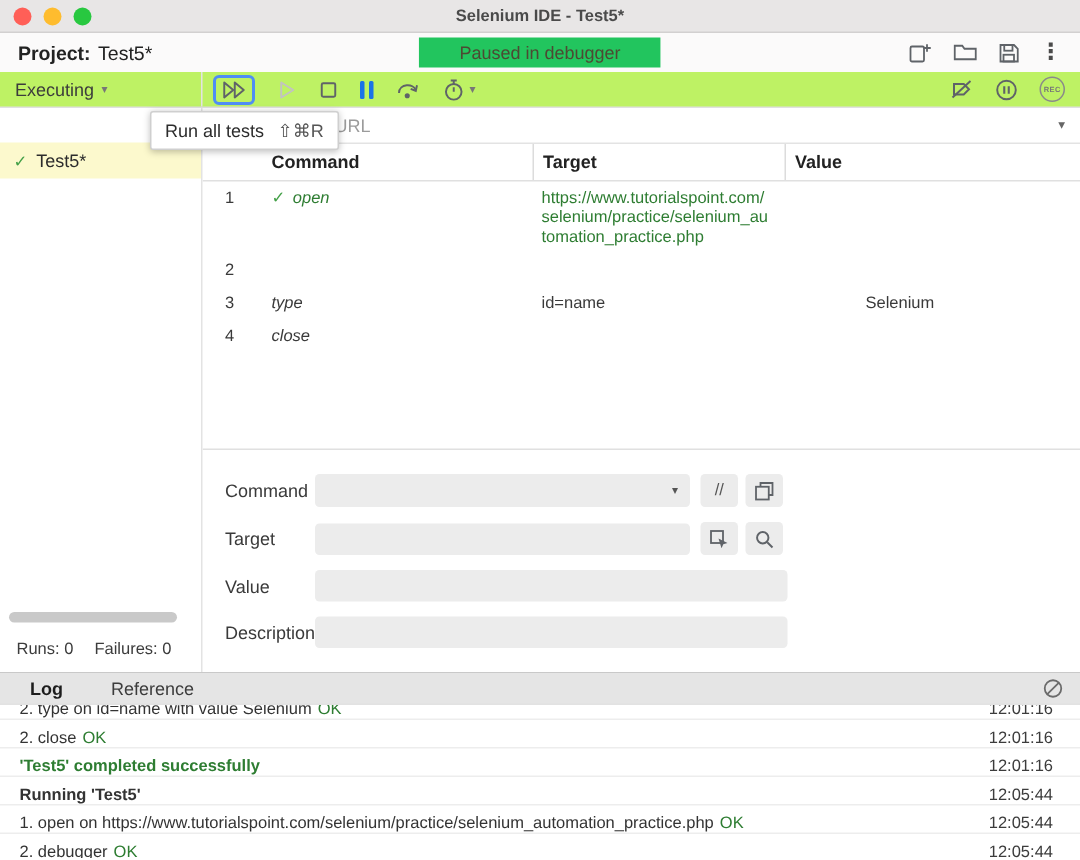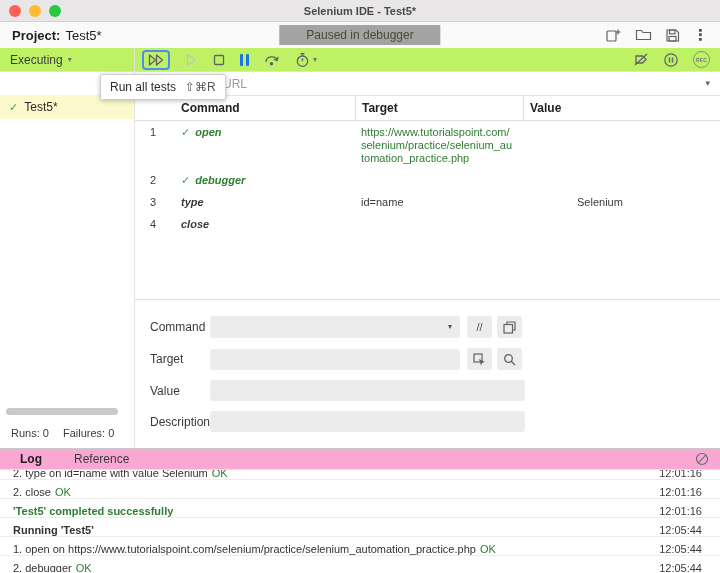--- a/index.html
+++ b/index.html
@@ -19,21 +19,21 @@
   .light.red{background:#ff5f57}.light.yellow{background:#febc2e}.light.green{background:#28c840}
   .win-title { position:absolute; left:0; right:0; text-align:center;
     font-size:11px; font-weight:700; color:#4a4a4a; pointer-events:none; }
 
   
   .header { height:26px; background:#fbfafa; display:flex; align-items:center;
     padding:0 12px; position:relative; }
   .project { font-size:13px; color:#222; }
   .project .plabel { font-weight:700; margin-right:5px; }
   .badge { position:absolute; left:50%; transform:translateX(-50%); top:3px;
-    height:20px; background:#a3a3a3; color:#4c4a33; font-size:12px;
+    height:20px; background:#22c55e; color:#4c4a33; font-size:12px;
     display:flex; align-items:center; padding:0 27px; }
   .header-icons { margin-left:auto; display:flex; align-items:center; gap:13px; }
   .hicon { display:flex; align-items:center; cursor:pointer; }
   .kebab { font-size:15px; font-weight:700; color:#4a4a4a; line-height:14px; }
 
   
   .toolbar { height:24px; display:flex; border-bottom:1px solid #e0e0e0; background:#bef264; }
   .toolbar-left { width:135px; border-right:1px solid #e3e3e3; display:flex;
     align-items:center; padding-left:10px; gap:5px; font-size:12px; color:#3c3c3c; }
   .caret { font-size:8px; color:#777; }
@@ -77,21 +77,21 @@
   .gh { display:flex; align-items:center; }
   .col-num { width:40px; }
   .col-cmd { width:180px; padding-left:6px; }
   .col-target { width:168px; padding-left:6px; border-left:1px solid #dcdcdc; }
   .col-value { flex:1; padding-left:6px; border-left:1px solid #dcdcdc; }
 
   .rows-area { height:179px; border-bottom:1px solid #e0e0e0; overflow:hidden; }
   .trow { display:flex; align-items:flex-start; padding:5px 0 4px; font-size:11px;
     line-height:13px; cursor:pointer; }
   .trow .num { width:40px; padding-left:15px; color:#3a3a3a; }
-  .trow .cmd { width:180px; padding-left:6px; font-style:italic; color:#3a3a3a;font-weight:bold; }
+  .trow .cmd { width:180px; padding-left:6px; font-style:italic; color:#3a3a3a; }
   .trow .cmd .chk { font-style:normal; color:#43a047; margin-right:5px; }
   .trow .tgt { width:168px; padding:0 10px 0 6px; word-break:break-all; color:#3a3a3a; }
   .trow .val { flex:1; padding-left:6px; color:#3a3a3a;margin-left:48px; }
   .trow.passed .cmd-text, .trow.passed .tgt { color:#2e7d32; }
 
   .form-area { padding:16px 0 0 15px; display:flex; flex-direction:column; gap:10px; }
   .f-row { display:flex; align-items:center; }
   .f-label { width:60px; font-size:12px; color:#3a3a3a; }
   .f-select { width:250px; height:22px; background:#ececec; border-radius:3px;
     position:relative; cursor:pointer; }
@@ -100,21 +100,21 @@
     border-radius:3px; font:inherit; padding:0 6px; }
   .f-input.wide { width:315px; }
   .f-btn { width:25px; height:22px; background:#ececec; border:none; border-radius:3px;
     margin-left:7px; display:flex; align-items:center; justify-content:center;
     font-size:11px; color:#555; cursor:pointer; }
   .f-btn + .f-btn { margin-left:5px; }
 
   
   .log-panel { border-top:1px solid #c9c9c9; }
   .log-tabs { height:21px; display:flex; align-items:center; padding-left:20px;
-    gap:32px; border-bottom:1px solid #e2e2e2; position:relative; background:#f9a8d4; }
+    gap:32px; border-bottom:1px solid #e2e2e2; position:relative; background:#e5e5e5; }
   .tab { font-size:12px; color:#3c3c3c; cursor:pointer; }
   .tab.active { font-weight:700; color:#1d1d1d; }
   .clear-btn { position:absolute; right:11px; top:3px; cursor:pointer; }
 
   .log-list { height:102px; overflow:hidden; }
   .log-row { height:19px; display:flex; align-items:flex-end;
     padding:0 18px 0 13px; border-bottom:1px solid #ededed; font-size:11px; }
   .log-row.clipped { margin-top:-9px; }
   .log-row .t { flex:1; white-space:nowrap; overflow:hidden; color:#333; }
   .log-row .ok { color:#2e7d32; margin-left:4px; }
@@ -260,21 +260,20 @@
     <div class="rows-area">
       <div>
           <div class="trow passed">
     <span class="num">1</span>
     <span class="cmd"><span class="chk">✓</span><span class="cmd-text">open</span></span>
     <span class="tgt">https://www.tutorialspoint.com/selenium/practice/selenium_automation_practice.php</span>
     <span class="val"></span>
   </div>
           <div class="trow passed">
     <span class="num">2</span>
-    <span class="cmd"><span class="chk">✓</span><span class="cmd-text">debugger</span></span>
     <span class="tgt"></span>
     <span class="val"></span>
   </div>
           <div class="trow">
     <span class="num">3</span>
     <span class="cmd"><span class="cmd-text">type</span></span>
     <span class="tgt">id=name</span>
     <span class="val">Selenium</span>
   </div>
           <div class="trow">

